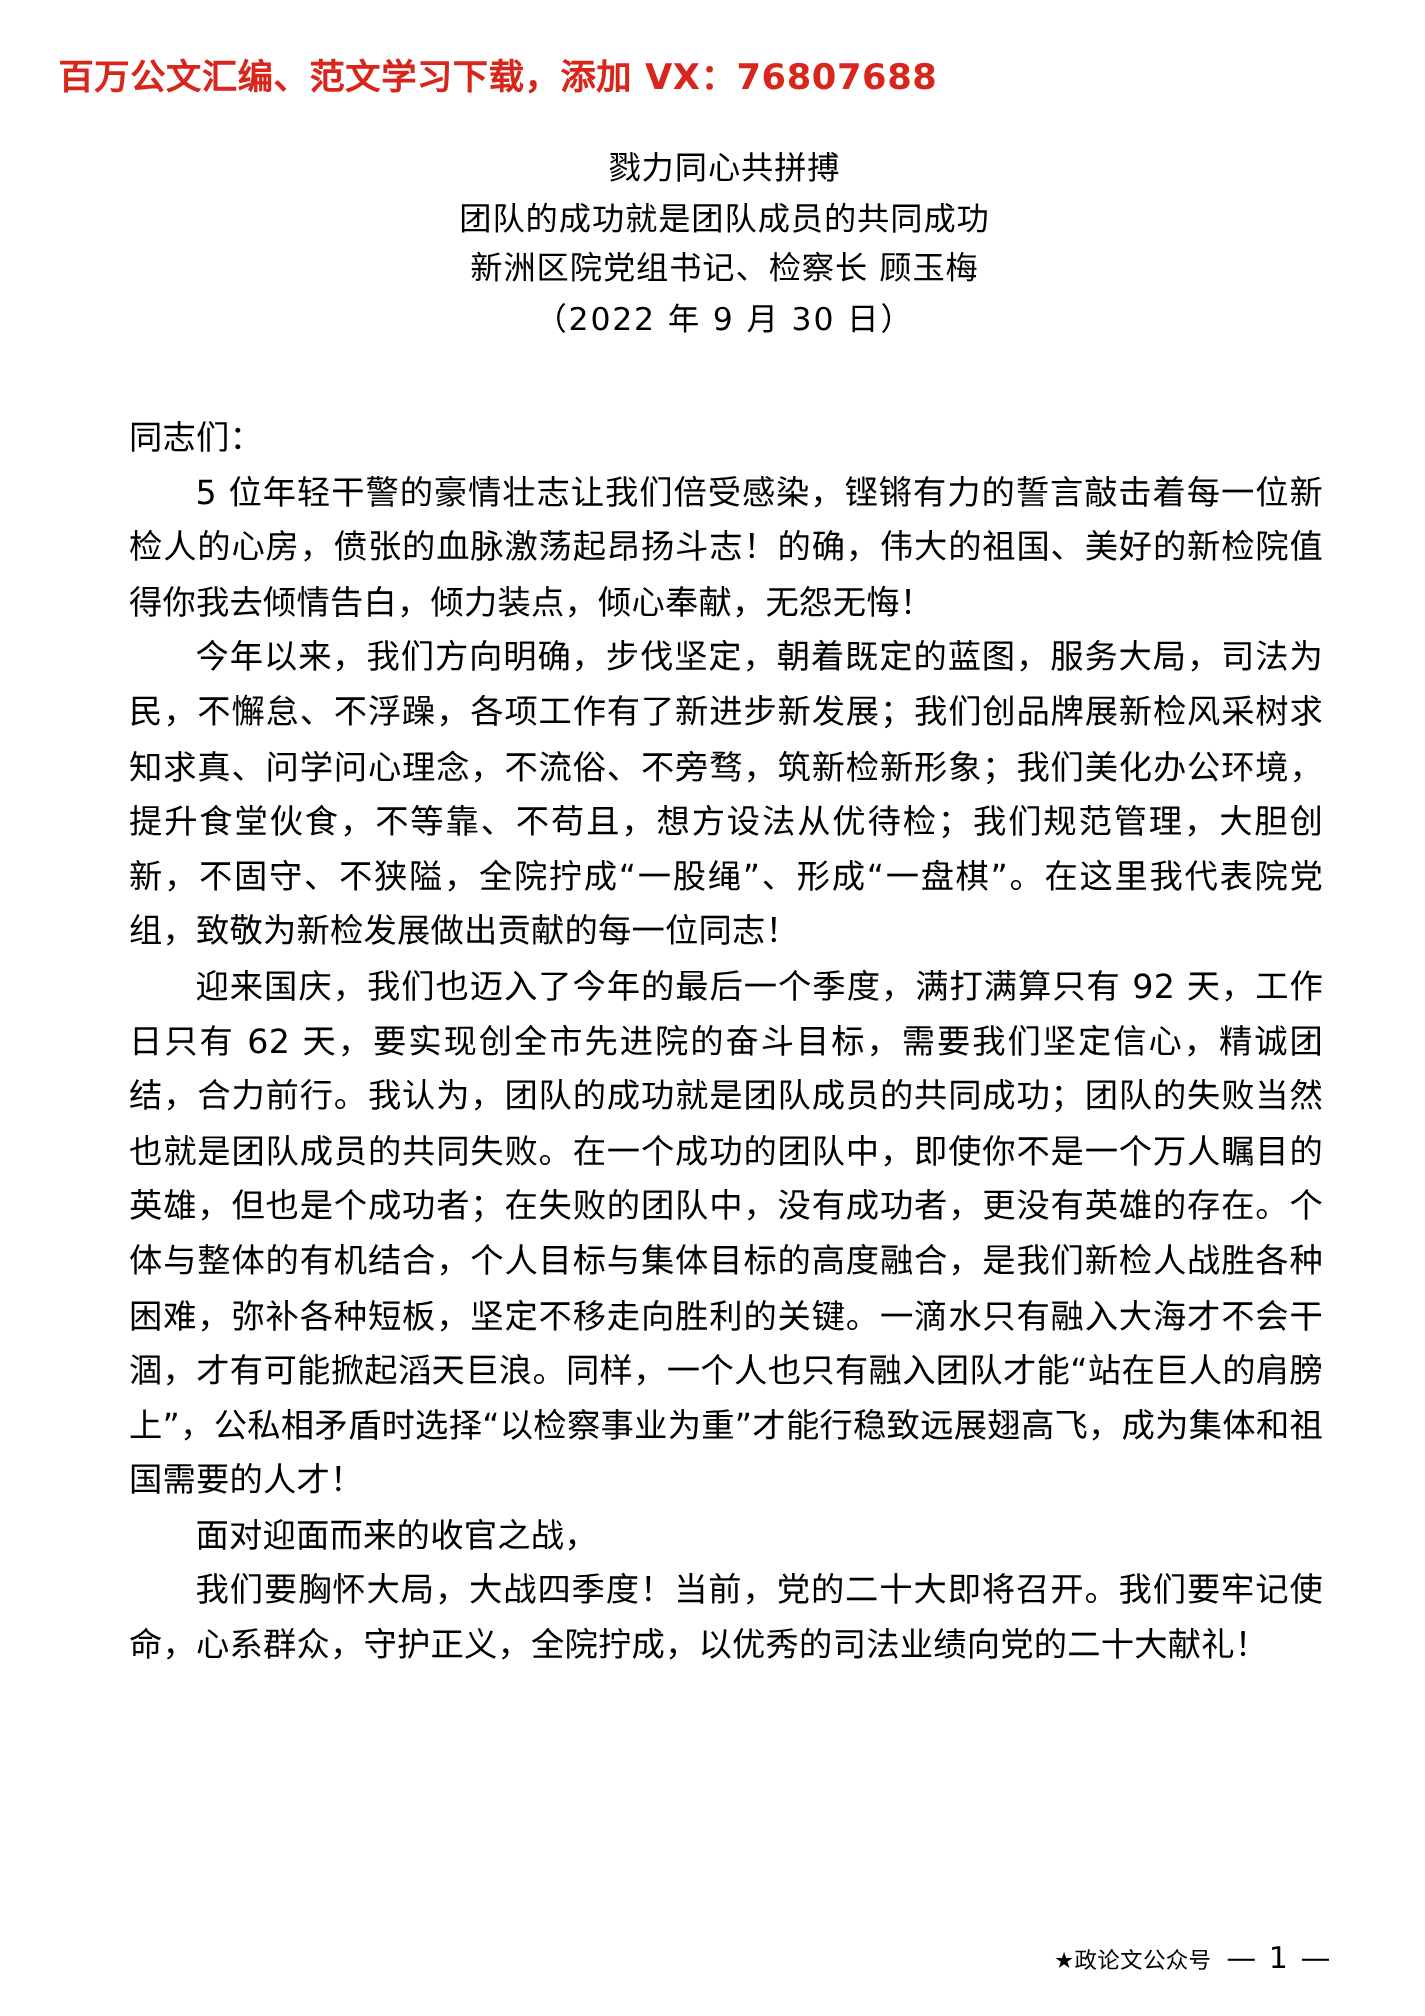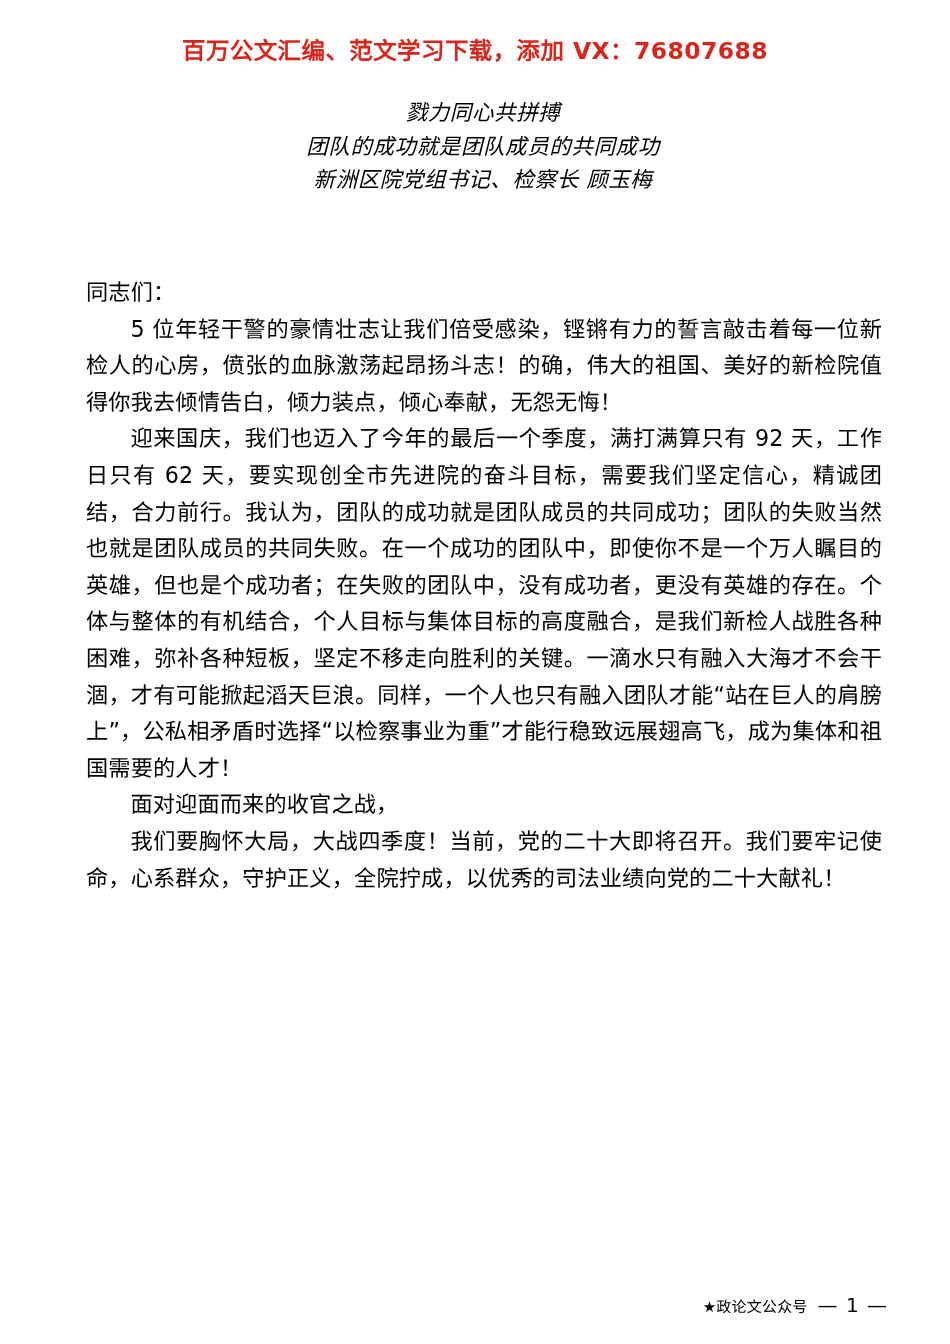--- a/index.html
+++ b/index.html
@@ -24,41 +24,40 @@
     padding: 0;
     background: #ffffff;
   }
 
   
   .promo-banner {
     position: absolute;
     top: 40px;
     left: 0;
     right: 0;
-    text-align: center;
     line-height: 1;
+    padding-left: 39px;
   }
   .promo-text {
     display: inline-block;
     font-family: "DejaVu Sans", "Liberation Sans", sans-serif;
     font-size: 23.5px;
     font-weight: 700;
     letter-spacing: 0.4px;
     color: #d9261c;
     white-space: nowrap;
   }
 
   
   .title-block {
     position: absolute;
     top: 96px;
     left: 86px;
     right: 70px;
     text-align: center;
-    font-style: italic;
   }
   .title-line {
     font-size: 21.5px;
     line-height: 33.5px;
     font-weight: 400;
     letter-spacing: 0.6px;
     color: #000;
     white-space: nowrap;
   }
   .title-line.doc-date {
@@ -130,25 +129,27 @@
 <div class="page">
 
   <div class="promo-banner">
     <span class="promo-text">百万公文汇编、范文学习下载，添加 VX：76807688</span>
   </div>
 
   <div class="title-block">
     <div class="title-line">戮力同心共拼搏</div>
     <div class="title-line">团队的成功就是团队成员的共同成功</div>
     <div class="title-line">新洲区院党组书记、检察长  顾玉梅</div>
+    <div class="title-line doc-date">（2022 年 9 月 30 日）</div>
   </div>
 
   <div class="body-block">
     <p class="para salutation">同志们：</p>
     <p class="para indent">5 位年轻干警的豪情壮志让我们倍受感染，铿锵有力的誓言敲击着每一位新检人的心房，偾张的血脉激荡起昂扬斗志！的确，伟大的祖国、美好的新检院值得你我去倾情告白，倾力装点，倾心奉献，无怨无悔！</p>
+    <p class="para indent">今年以来，我们方向明确，步伐坚定，朝着既定的蓝图，服务大局，司法为民，不懈怠、不浮躁，各项工作有了新进步新发展；我们创品牌展新检风采树求知求真、问学问心理念，不流俗、不旁骛，筑新检新形象；我们美化办公环境，提升食堂伙食，不等靠、不苟且，想方设法从优待检；我们规范管理，大胆创新，不固守、不狭隘，全院拧成“一股绳”、形成“一盘棋”。在这里我代表院党组，致敬为新检发展做出贡献的每一位同志！</p>
     <p class="para indent">迎来国庆，我们也迈入了今年的最后一个季度，满打满算只有 92 天，工作日只有 62 天，要实现创全市先进院的奋斗目标，需要我们坚定信心，精诚团结，合力前行。我认为，团队的成功就是团队成员的共同成功；团队的失败当然也就是团队成员的共同失败。在一个成功的团队中，即使你不是一个万人瞩目的英雄，但也是个成功者；在失败的团队中，没有成功者，更没有英雄的存在。个体与整体的有机结合，个人目标与集体目标的高度融合，是我们新检人战胜各种困难，弥补各种短板，坚定不移走向胜利的关键。一滴水只有融入大海才不会干涸，才有可能掀起滔天巨浪。同样，一个人也只有融入团队才能“站在巨人的肩膀上”，公私相矛盾时选择“以检察事业为重”才能行稳致远展翅高飞，成为集体和祖国需要的人才！</p>
     <p class="para indent last-line">面对迎面而来的收官之战，</p>
     <p class="para indent">我们要胸怀大局，大战四季度！当前，党的二十大即将召开。我们要牢记使命，心系群众，守护正义，全院拧成，以优秀的司法业绩向党的二十大献礼！</p>
   </div>
 
   <div class="footer">
     <div class="footer-inner">
       <span class="footer-mark">★政论文公众号</span>
       <span class="footer-page">— 1 —</span>
     </div>

